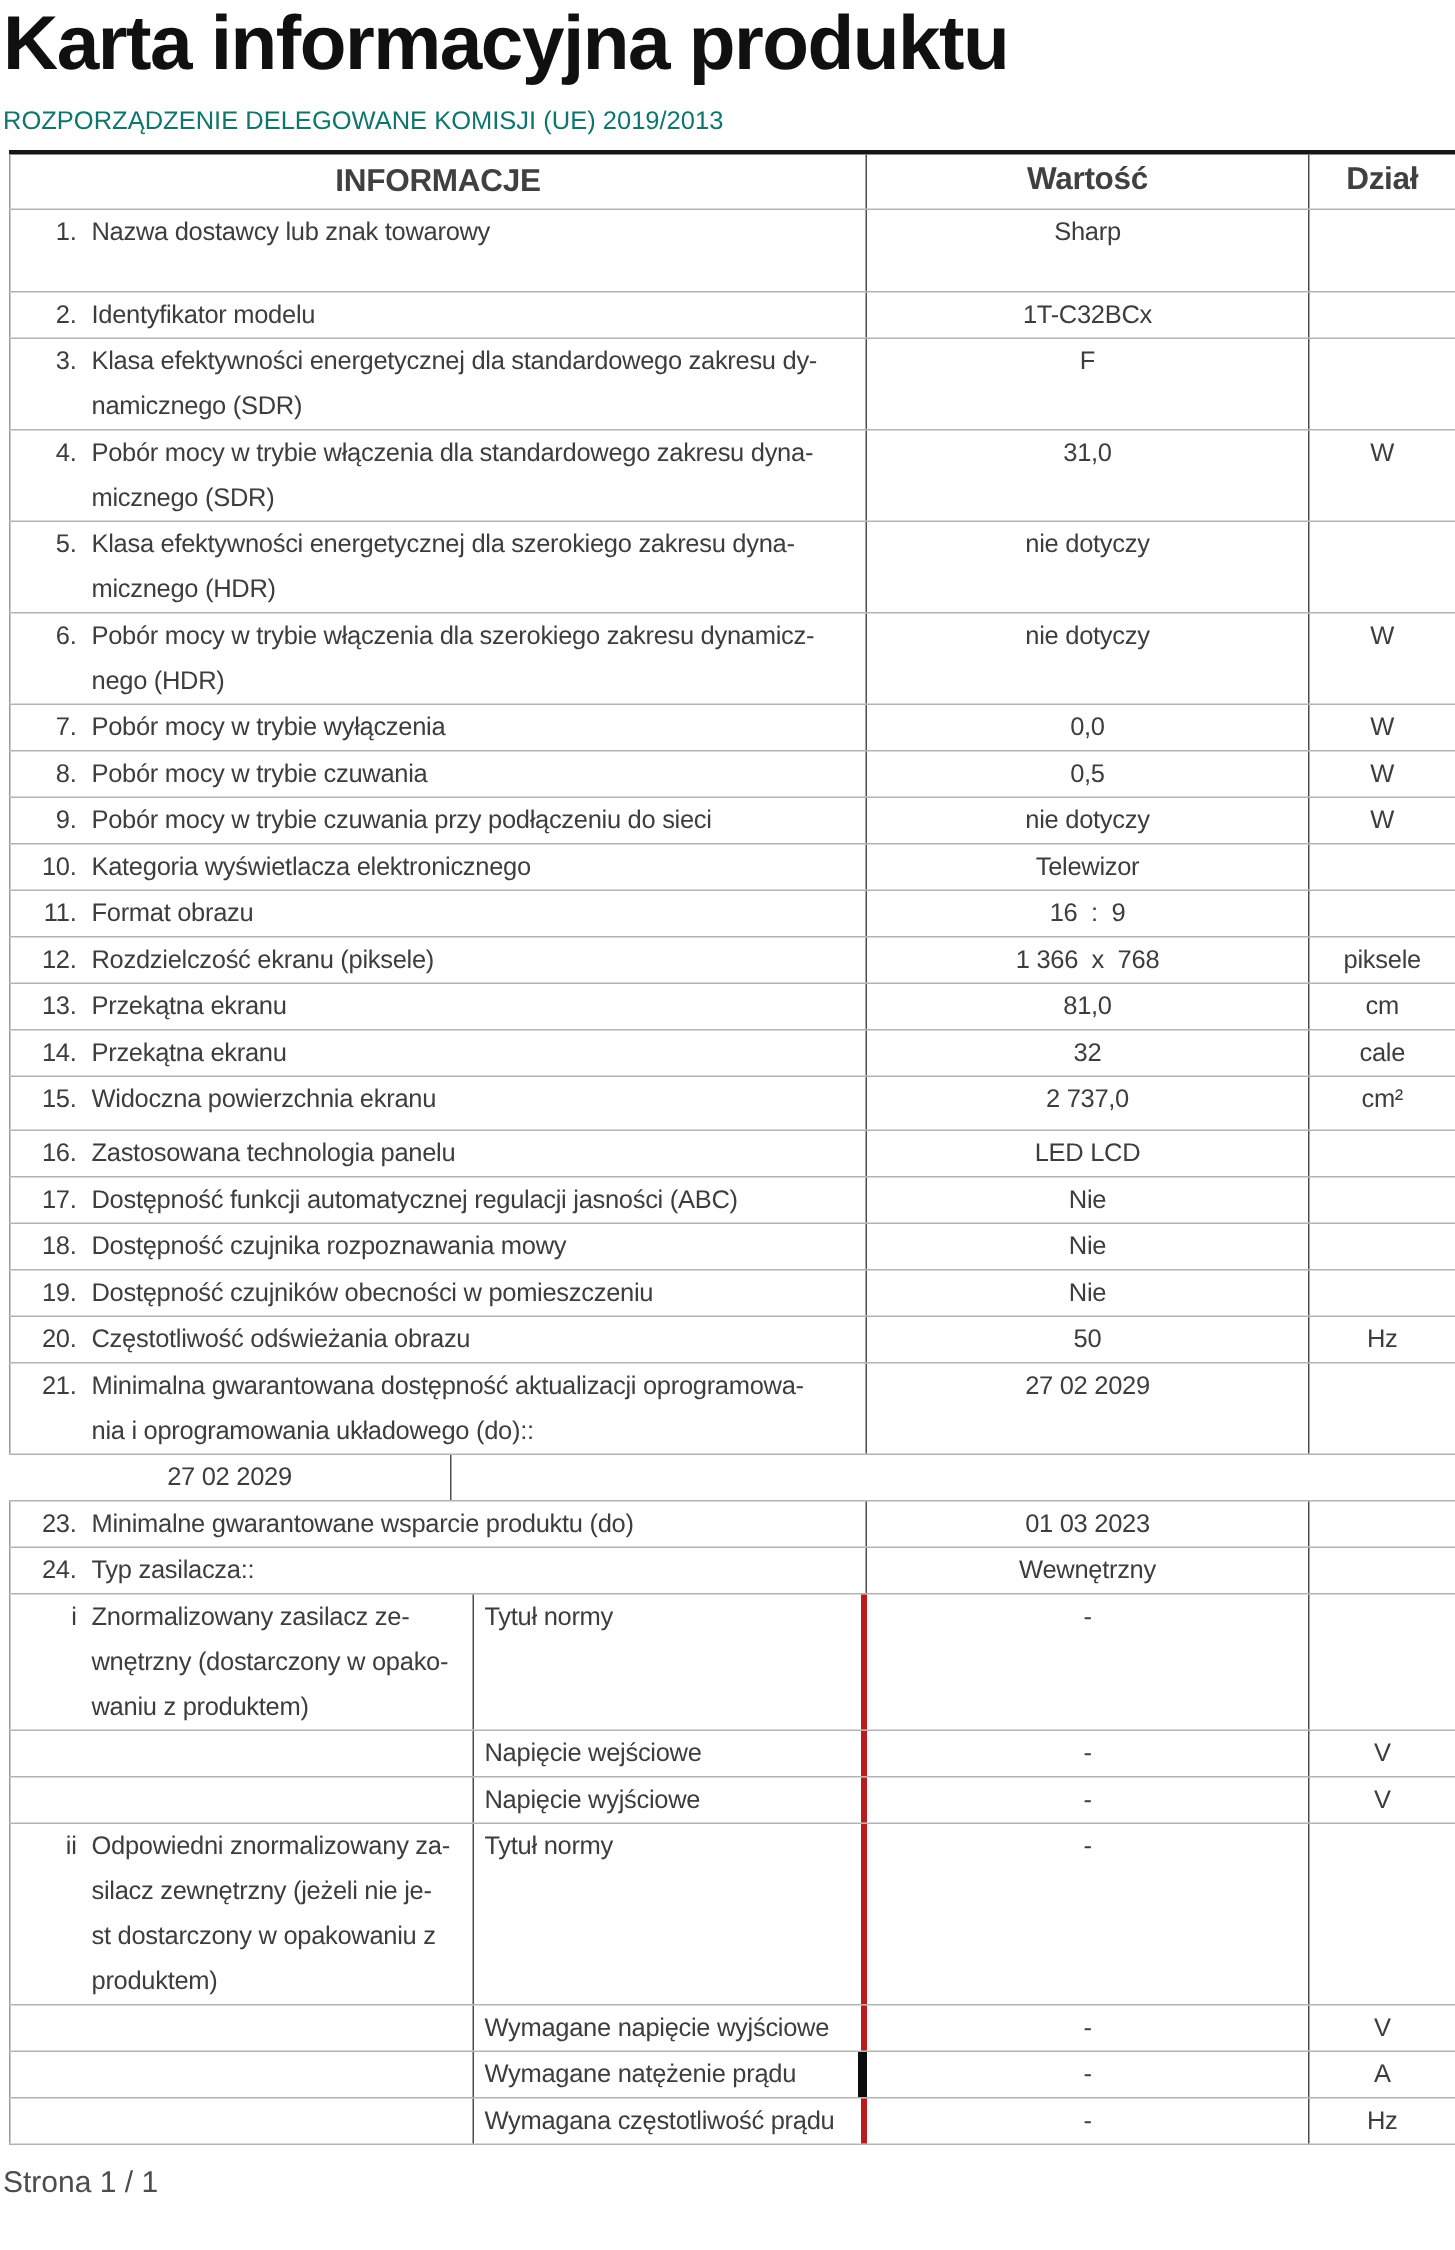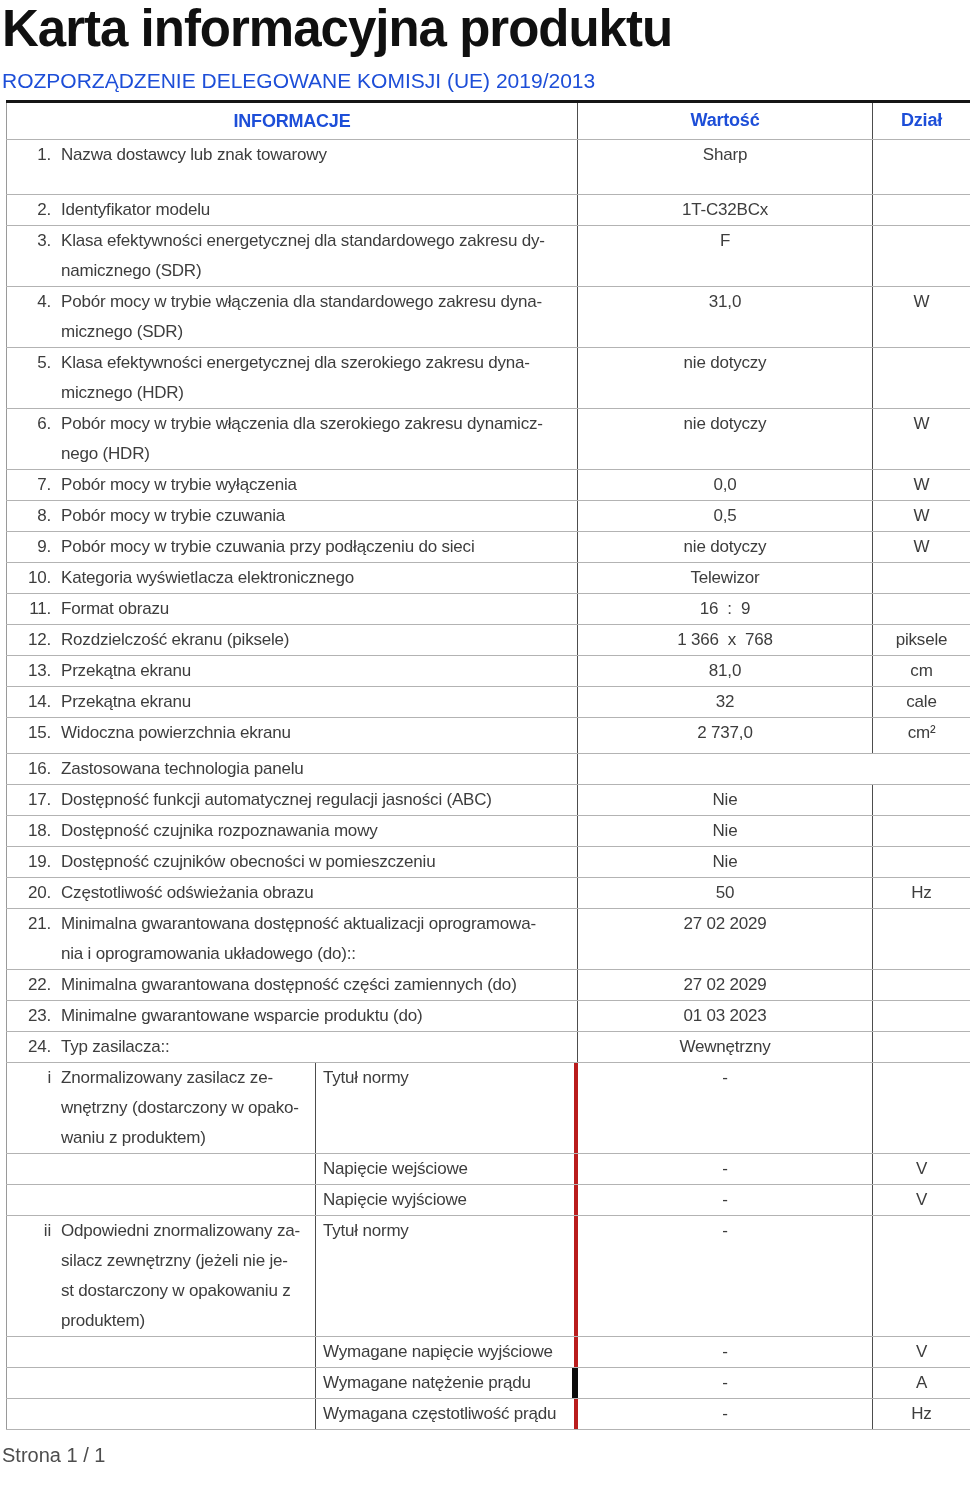--- a/index.html
+++ b/index.html
@@ -19,23 +19,23 @@
   .title {
     margin: 5px 0 0 2px;
     font-size: 51px;
     line-height: 48px;
     font-weight: bold;
     color: #101010;
     letter-spacing: -1px;
   }
   .subtitle {
     margin: 15px 0 7px 2px;
-    font-size: 21px;
+    font-size: 17px;
     line-height: 25px;
-    color: #1d4ed8;
+    color: #0f766e;
   }
   .fiche {
     margin-left: 6px;
     width: 964px;
     border-top: 3px solid #161616;
   }
   .row {
     display: flex;
     align-items: flex-start;
     border-bottom: 1px solid #b3b3b3;
@@ -93,21 +93,21 @@
     flex: none;
     width: 44px;
     text-align: right;
   }
   .lbl {
     flex: 1;
     padding-left: 10px;
     padding-right: 4px;
     white-space: pre-line;
   }
-  .row-head { font-weight: bold; font-size: 18px; color: #1d4ed8; }
+  .row-head { font-weight: bold; font-size: 21px; color: #404040; }
   .row-head .c-value, .row-head .c-unit { line-height: 34px; }
   .footer {
     margin: 14px 0 0 2px;
     font-size: 20px;
     color: #4d4d4d;
   }
 </style>
 </head>
 <body>
 
@@ -261,20 +261,21 @@
         </div>
       <div class="c-value">2&nbsp;737,0</div>
       <div class="c-unit">cm²</div>
     </div>
 
     <div class="row h-1">
       <div class="c-info">
           <span class="num">16.</span>
           <span class="lbl">Zastosowana technologia panelu</span>
         </div>
+      <div class="c-value">LED LCD</div>
       <div class="c-unit"></div>
     </div>
 
     <div class="row h-1">
       <div class="c-info">
           <span class="num">17.</span>
           <span class="lbl">Dostępność funkcji automatycznej regulacji jasności (ABC)</span>
         </div>
       <div class="c-value">Nie</div>
       <div class="c-unit"></div>
@@ -311,24 +312,20 @@
       <div class="c-info">
           <span class="num">21.</span>
           <span class="lbl">Minimalna gwarantowana dostępność aktualizacji oprogramowa-
 nia i oprogramowania układowego (do)::</span>
         </div>
       <div class="c-value">27 02 2029</div>
       <div class="c-unit"></div>
     </div>
 
     <div class="row h-1">
-      <div class="c-info">
-          <span class="num">22.</span>
-          <span class="lbl">Minimalna gwarantowana dostępność części zamiennych (do)</span>
-        </div>
       <div class="c-value">27 02 2029</div>
       <div class="c-unit"></div>
     </div>
 
     <div class="row h-1">
       <div class="c-info">
           <span class="num">23.</span>
           <span class="lbl">Minimalne gwarantowane wsparcie produktu (do)</span>
         </div>
       <div class="c-value">01 03 2023</div>

